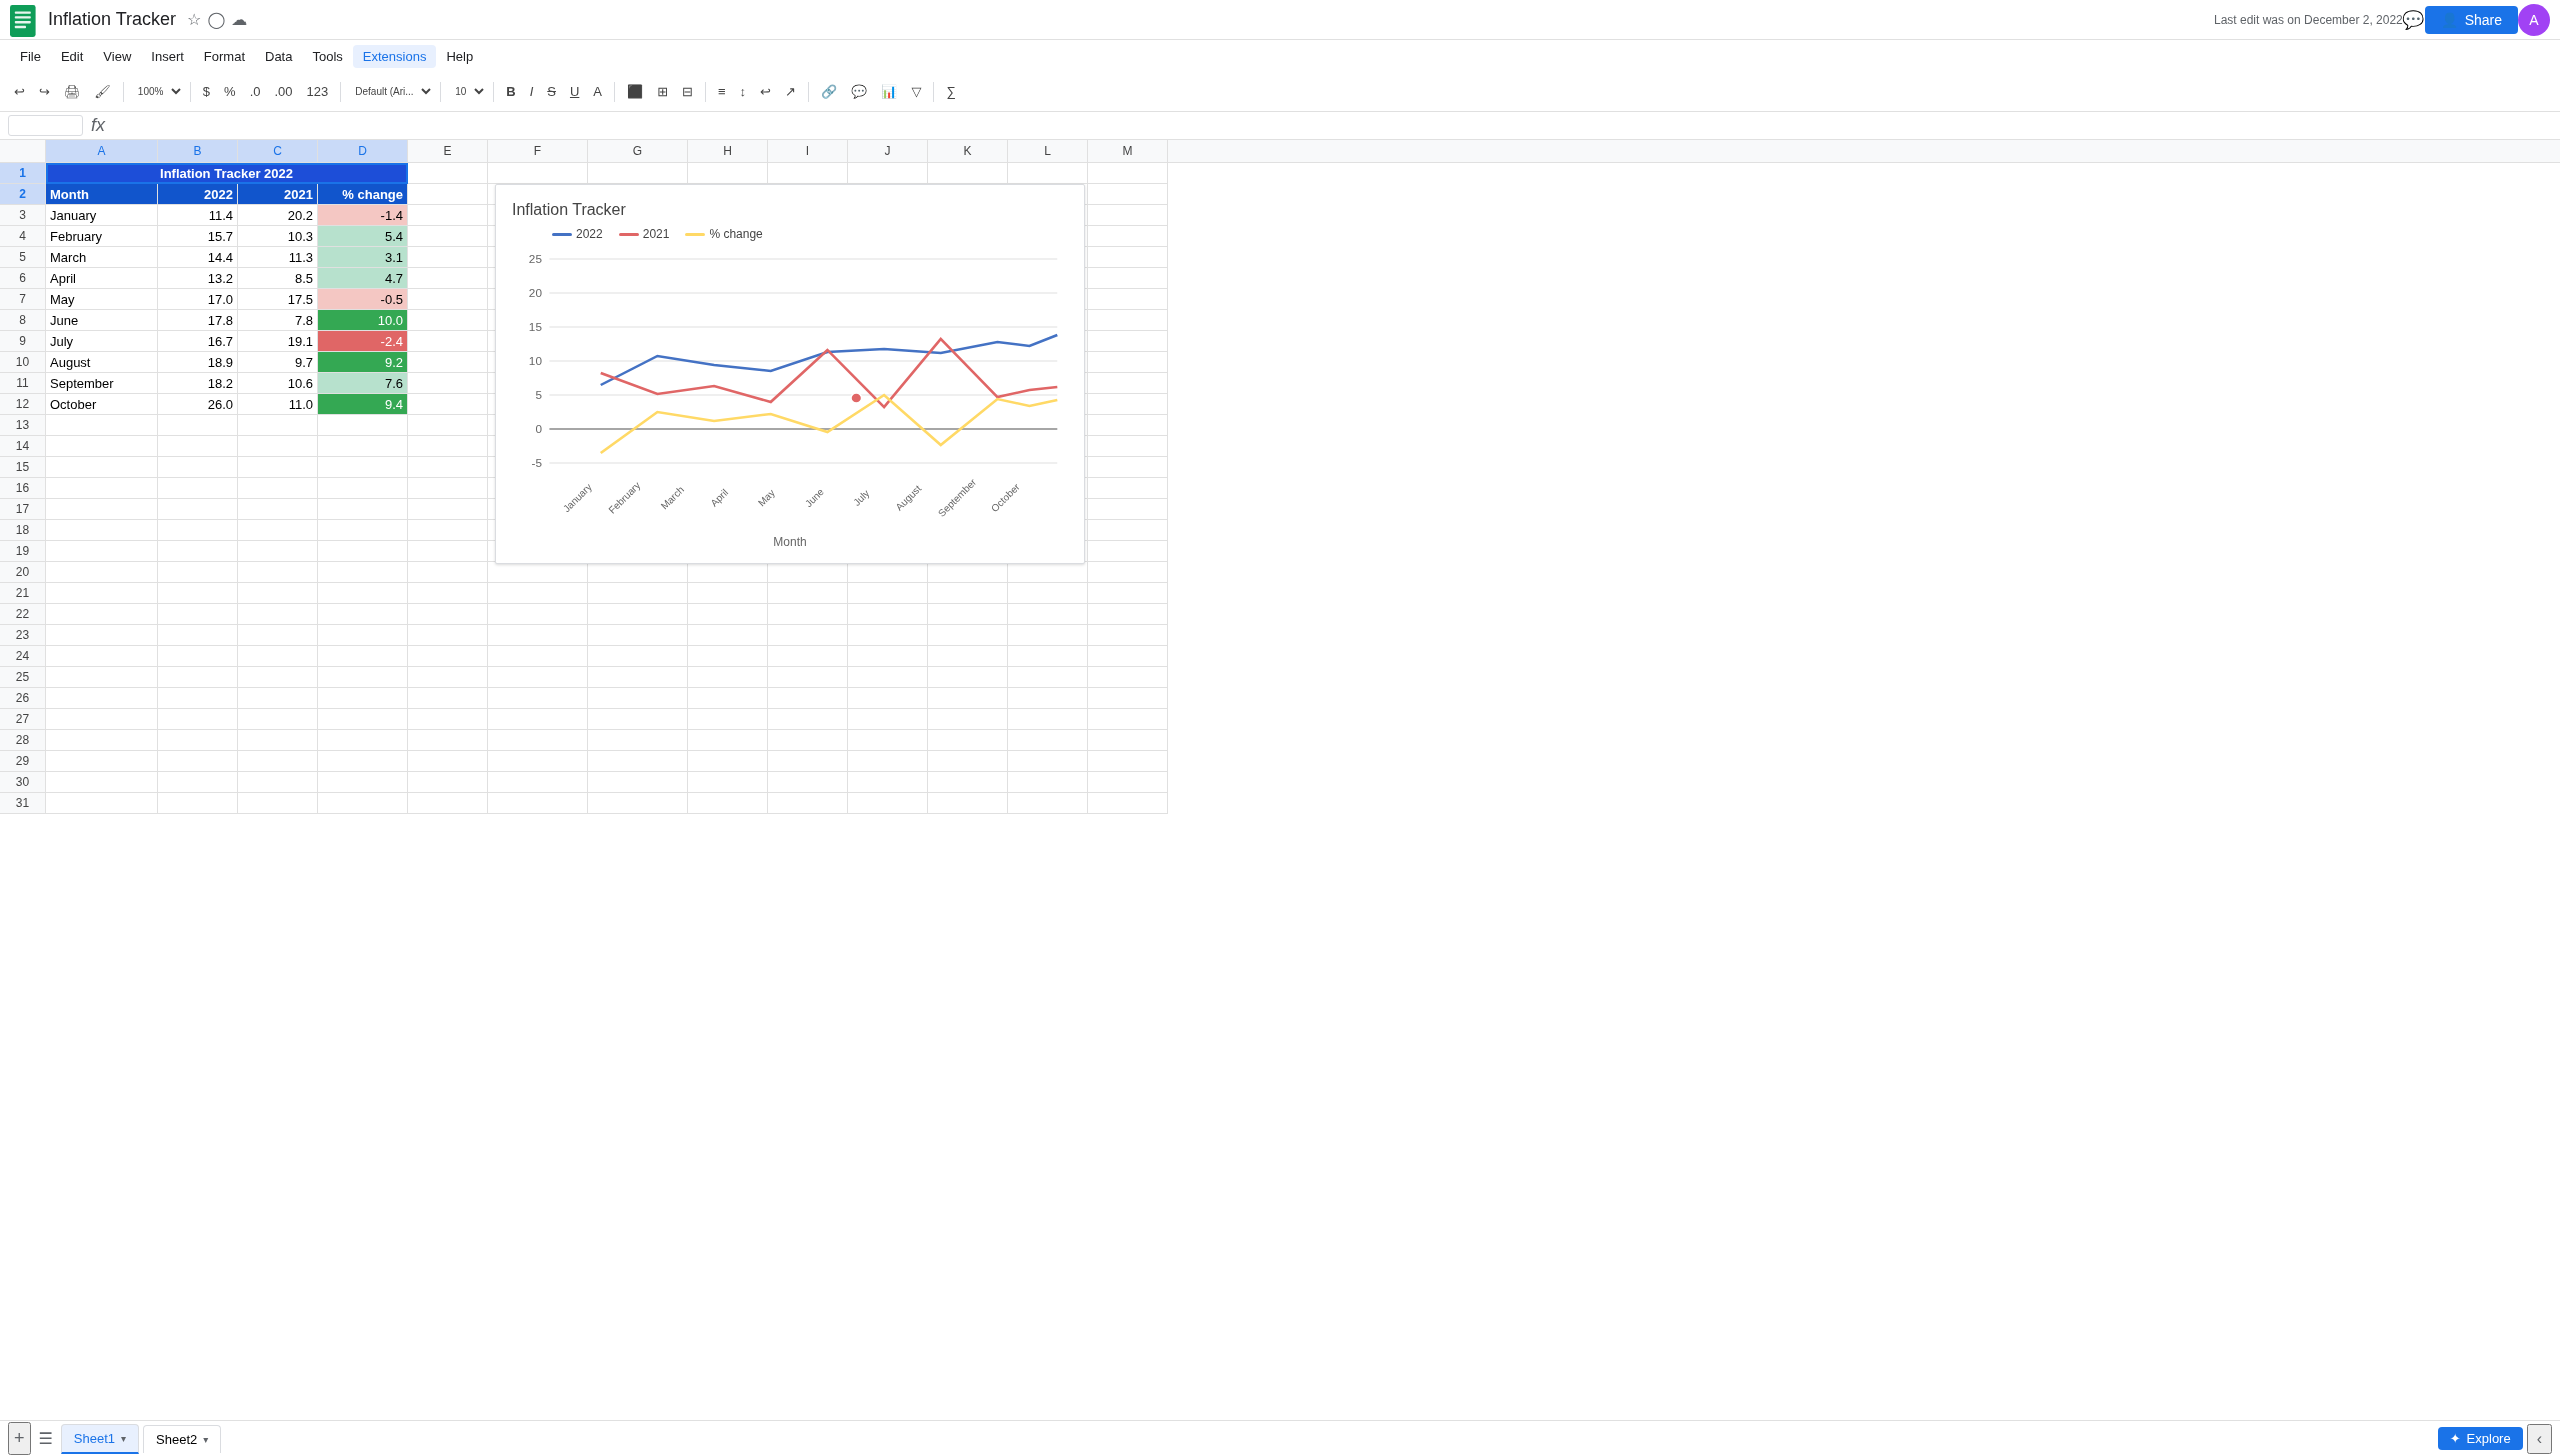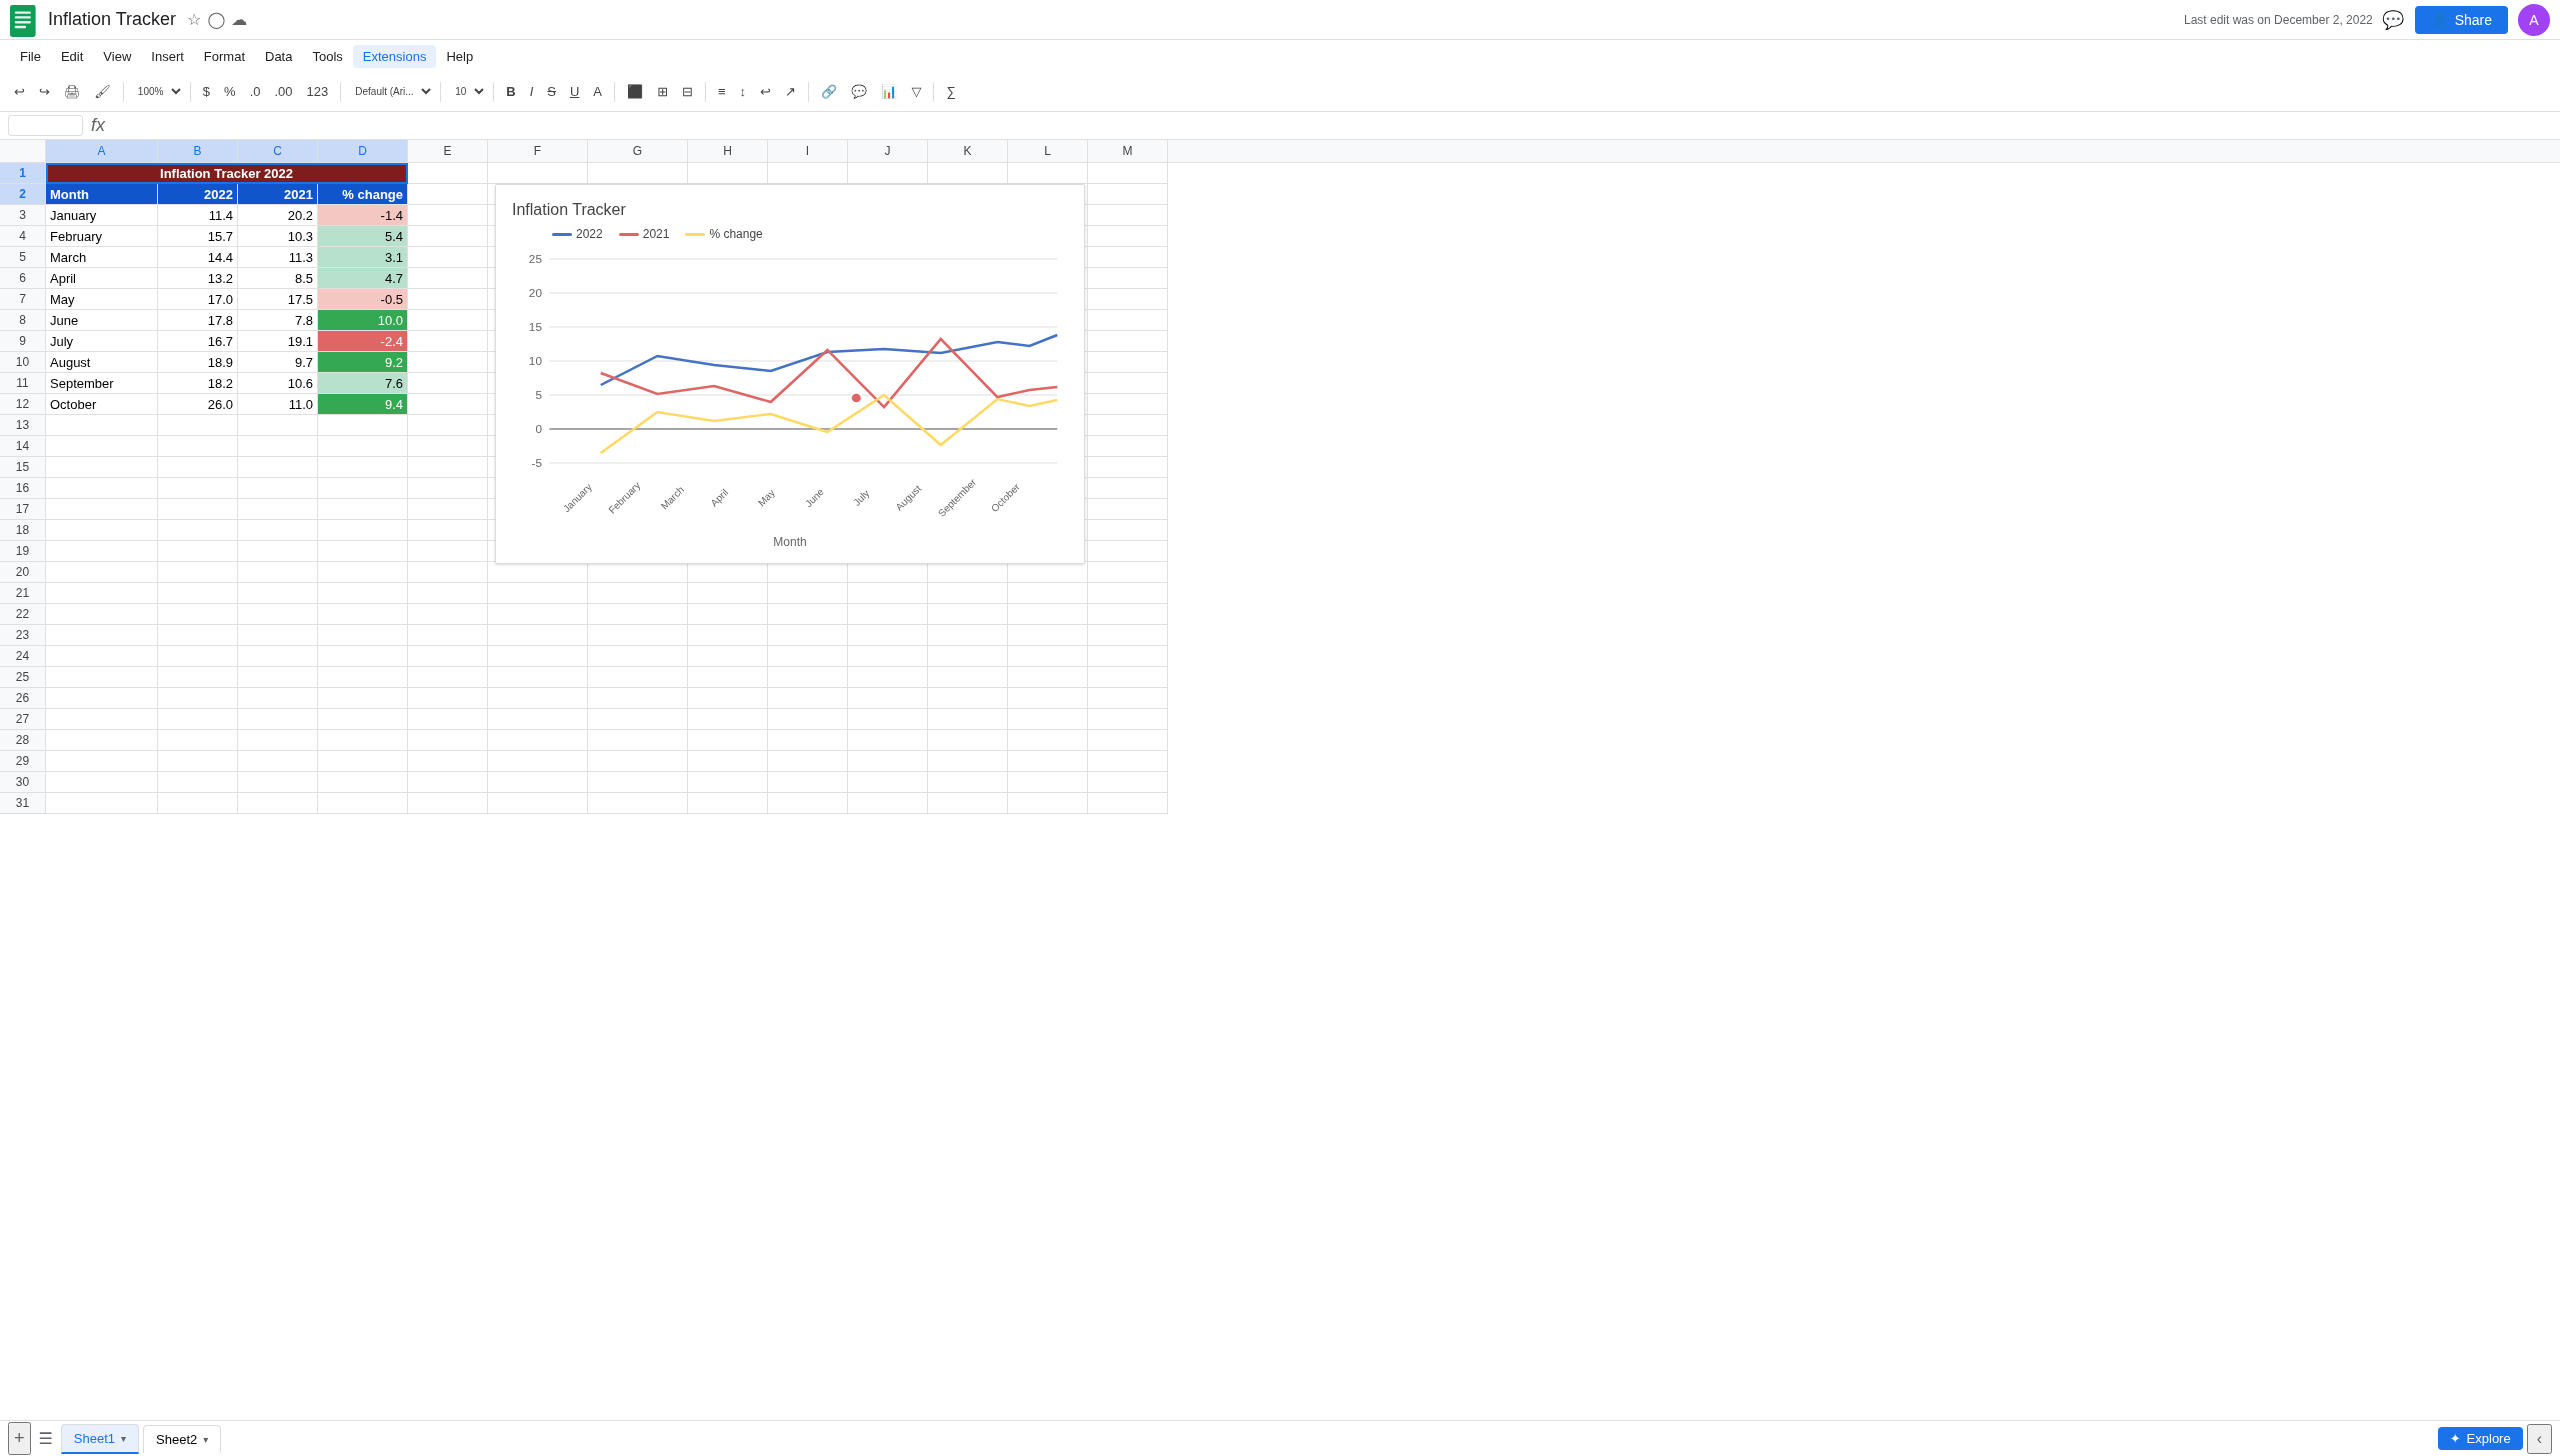--- a/index.html
+++ b/index.html
@@ -6,21 +6,21 @@
     body { font-family: Arial, sans-serif; font-size: 13px; background: #fff; overflow: hidden; }
 
     
     #title-bar {
       display: flex; align-items: center; padding: 4px 10px; height: 40px;
       background: #fff; border-bottom: 1px solid #e0e0e0;
     }
     #sheets-icon { width: 30px; height: 30px; margin-right: 8px; }
     #doc-title { font-size: 18px; font-weight: 400; color: #202124; margin-right: 8px; }
     .title-icon { margin: 0 3px; cursor: pointer; color: #5f6368; font-size: 16px; }
-    .title-right { margin-left: auto; display: flex; align-items: center; gap: 10px; }
+    .title-right { margin-left: auto; display: flex; align-items: center; }
     .last-edit { font-size: 12px; color: #5f6368; }
     .avatar { width: 32px; height: 32px; border-radius: 50%; background: #a142f4; color: #fff;
       display: flex; align-items: center; justify-content: center; font-size: 14px; font-weight: 500; }
 
     
     #menu-bar {
       display: flex; align-items: center; padding: 2px 10px; height: 32px;
       background: #fff;
     }
     .menu-item { padding: 4px 10px; cursor: pointer; font-size: 13px; color: #202124; border-radius: 4px; }
@@ -83,21 +83,21 @@
       font-size: 12px; color: #444; user-select: none;
     }
     .row-num.selected { background: #c9daf8; color: #1a73e8; font-weight: 600; }
     .cell {
       border-right: 1px solid #e0e0e0; border-bottom: 1px solid #e0e0e0;
       padding: 2px 4px; font-size: 13px; overflow: hidden; white-space: nowrap;
       display: flex; align-items: center; min-height: 21px;
     }
     .cell.right { justify-content: flex-end; }
     .cell.header-blue { background: #1155cc; color: #fff; font-weight: 700; }
-    .cell.header-title { background: #7f1d1d; color: #fff; font-weight: 700; text-align: center; justify-content: center; }
+    .cell.header-title { background: #1d4ed8; color: #fff; font-weight: 700; text-align: center; justify-content: center; }
     .cell.green-light { background: #b7e1cd; }
     .cell.green-dark { background: #34a853; color: #fff; }
     .cell.red-light { background: #f4c7c3; }
     .cell.red-dark { background: #e06666; color: #fff; }
     .cell.selected-border { outline: 2px solid #1a73e8; outline-offset: -2px; }
 
     
     .col-a { width: 112px; min-width: 112px; }
     .col-b { width: 80px; min-width: 80px; }
     .col-c { width: 80px; min-width: 80px; }

